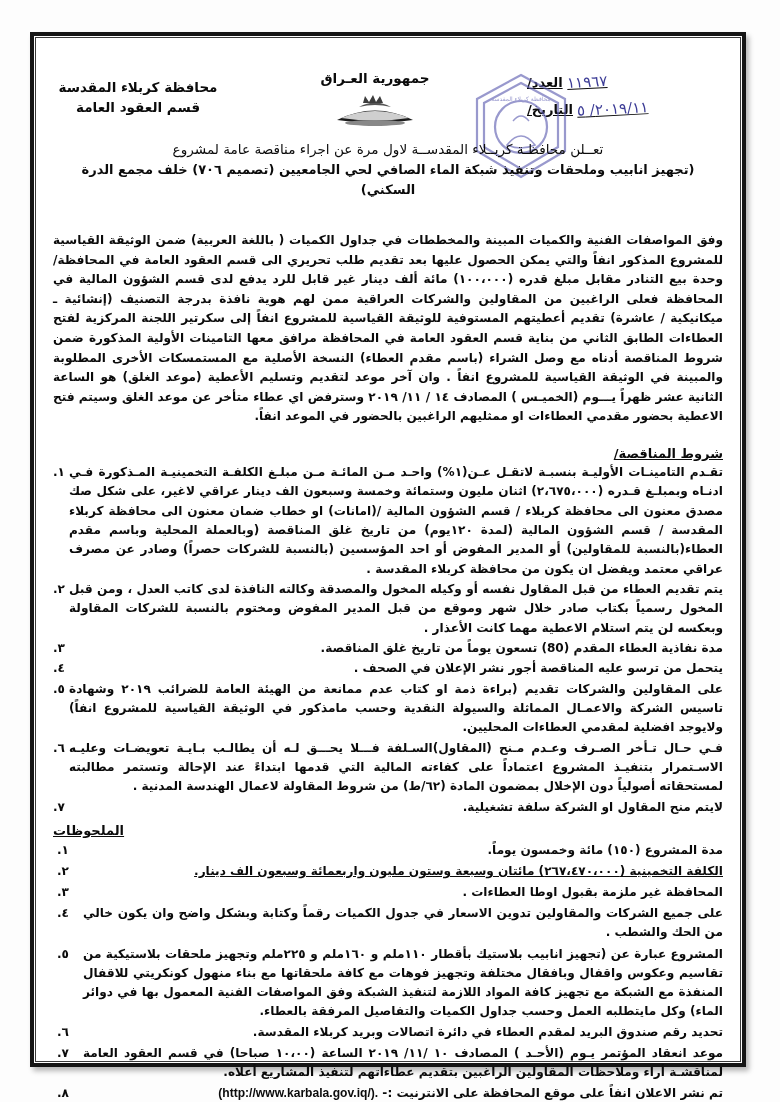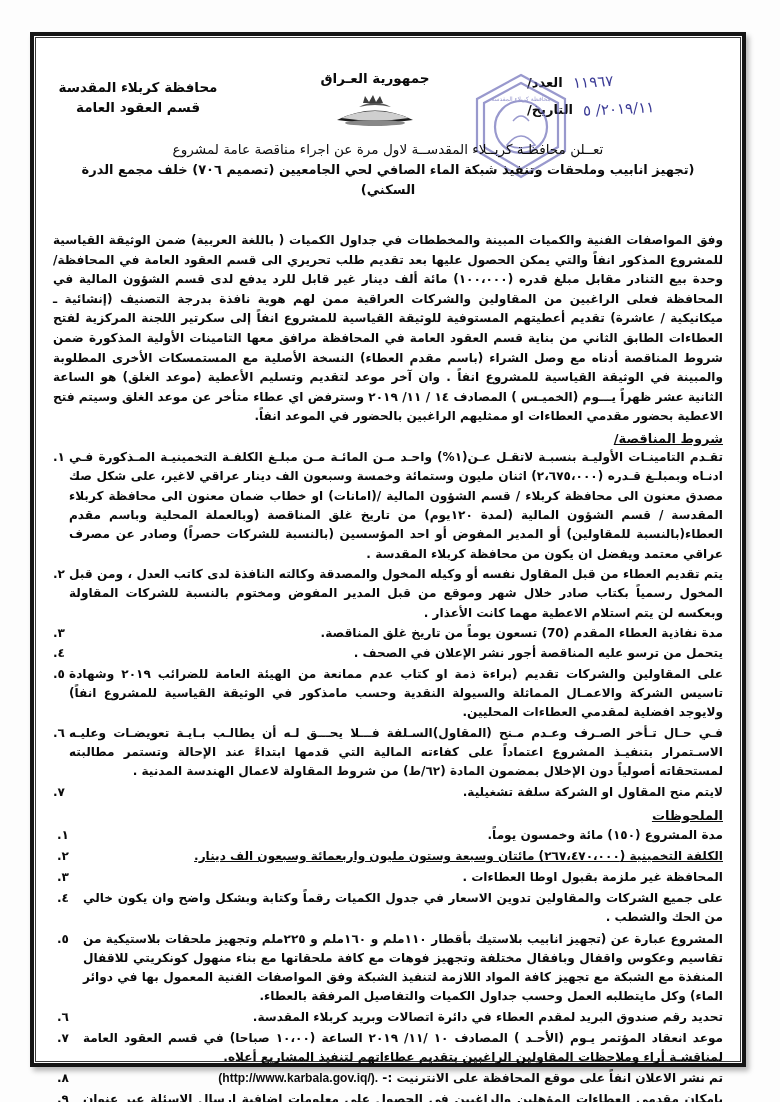--- a/index.html
+++ b/index.html
@@ -86,24 +86,25 @@
     text-align: right;
     padding-top: 6px;
     min-width: 196px;
     position: relative;
   }
   .hdr-left .lbl-line {
     display: flex;
     flex-direction: row-reverse;
     align-items: baseline;
     justify-content: flex-start;
-    gap: 10px;
+    gap: 4px;
     font-size: 13px;
     font-weight: bold;
     margin-bottom: 9px;
+    text-decoration: underline;
   }
   .hand {
     font-family: "DejaVu Serif", "Liberation Serif", serif;
     color: #3c3c96;
     font-size: 15px;
     font-weight: normal;
     letter-spacing: 1px;
     transform: rotate(-3deg);
     display: inline-block;
   }
@@ -153,25 +154,25 @@
     margin: 6px 0 0 0;
     font-weight: bold;
   }
   .para.just { text-align: justify; margin-top: 32px; }
   .u { text-decoration: underline; }
 
   .sec-head {
     font-size: 13px;
     font-weight: bold;
     text-decoration: underline;
-    margin: 4px 0 2px 0;
+    margin: 19px 0 2px 0;
     text-align: right;
   }
   .sec-head.notes {
-    text-align: right;
+    text-align: left;
     margin: 6px 0 3px 0;
   }
 
   ol.conds {
     margin: 0;
     padding: 0 0 0 0;
     list-style: none;
   }
   ol.conds li {
     font-size: 12.1px;
@@ -287,21 +288,21 @@
       <li>
         <span class="num">١.</span>
         <span class="txt">تقـدم التامينـات الأوليـة بنسبـة لاتقـل عـن(١%) واحـد مـن المائـة مـن مبلـغ الكلفـة التخمينيـة المـذكورة فـي ادنـاه وبمبلـغ قـدره (٢،٦٧٥،٠٠٠) اثنان مليون وستمائة وخمسة وسبعون الف دينار عراقي لاغير، على شكل صك مصدق معنون الى محافظة كربلاء / قسم الشؤون المالية /(امانات) او خطاب ضمان معنون الى محافظة كربلاء المقدسة / قسم الشؤون المالية (لمدة ١٢٠يوم) من تاريخ غلق المناقصة (وبالعملة المحلية وباسم مقدم العطاء(بالنسبة للمقاولين) أو المدير المفوض أو احد المؤسسين (بالنسبة للشركات حصراً) وصادر عن مصرف عراقي معتمد ويفضل ان يكون من محافظة كربلاء المقدسة .</span>
       </li>
       <li>
         <span class="num">٢.</span>
         <span class="txt">يتم تقديم العطاء من قبل المقاول نفسه أو وكيله المخول والمصدقة وكالته النافذة لدى كاتب العدل ، ومن قبل المخول رسمياً بكتاب صادر خلال شهر وموقع من قبل المدير المفوض ومختوم بالنسبة للشركات المقاولة وبعكسه لن يتم استلام الاعطية مهما كانت الأعذار .</span>
       </li>
       <li>
         <span class="num">٣.</span>
-        <span class="txt">مدة نفاذية العطاء المقدم (70) تسعون يوماً من تاريخ غلق المناقصة.</span>
+        <span class="txt">مدة نفاذية العطاء المقدم (80) تسعون يوماً من تاريخ غلق المناقصة.</span>
       </li>
       <li>
         <span class="num">٤.</span>
         <span class="txt">يتحمل من ترسو عليه المناقصة أجور نشر الإعلان في الصحف .</span>
       </li>
       <li>
         <span class="num">٥.</span>
         <span class="txt">على المقاولين والشركات تقديم (براءة ذمة او كتاب عدم ممانعة من الهيئة العامة للضرائب ٢٠١٩ وشهادة تاسيس الشركة والاعمـال المماثلة والسيولة النقدية وحسب مامذكور في الوثيقة القياسية للمشروع انفاً) ولايوجد افضلية لمقدمي العطاءات المحليين.</span>
       </li>
       <li>

